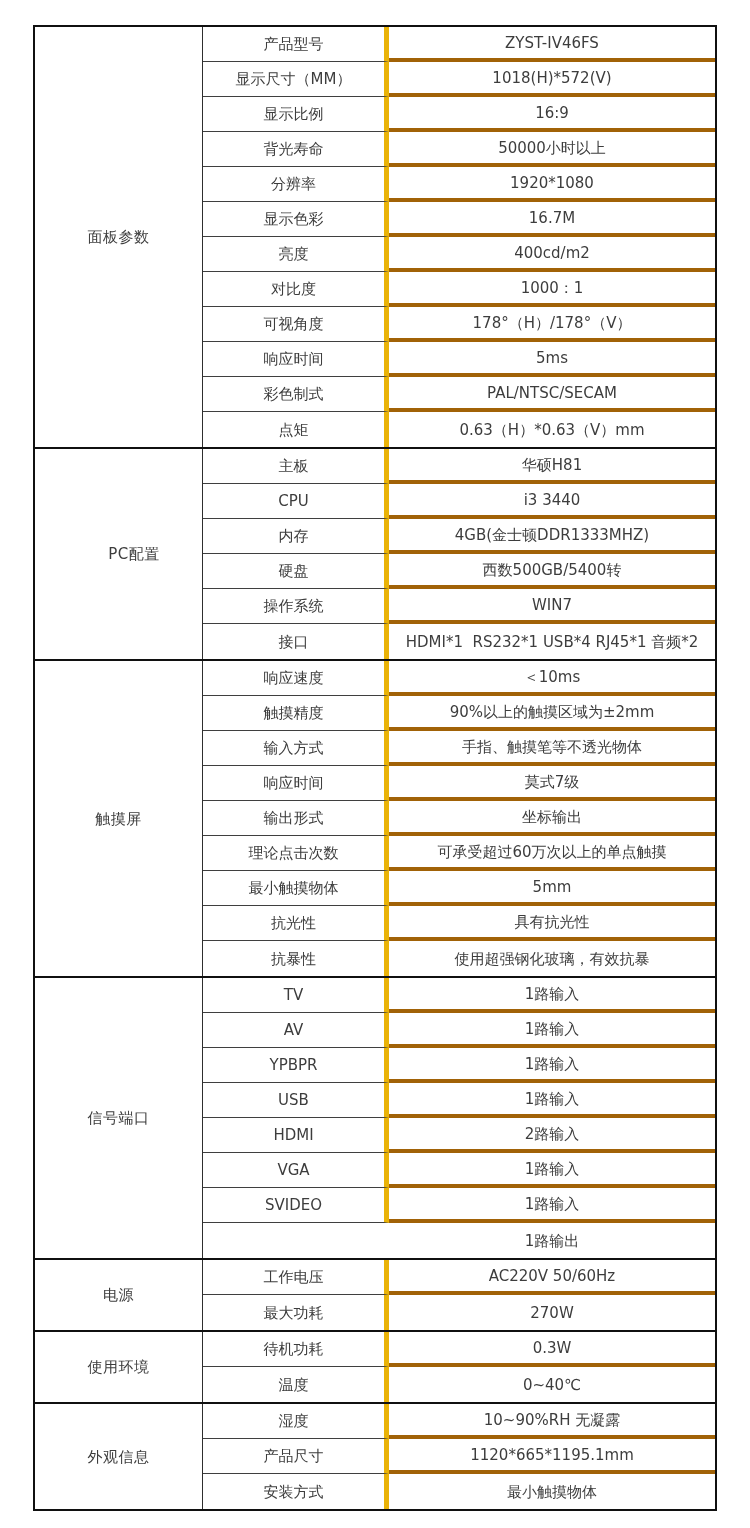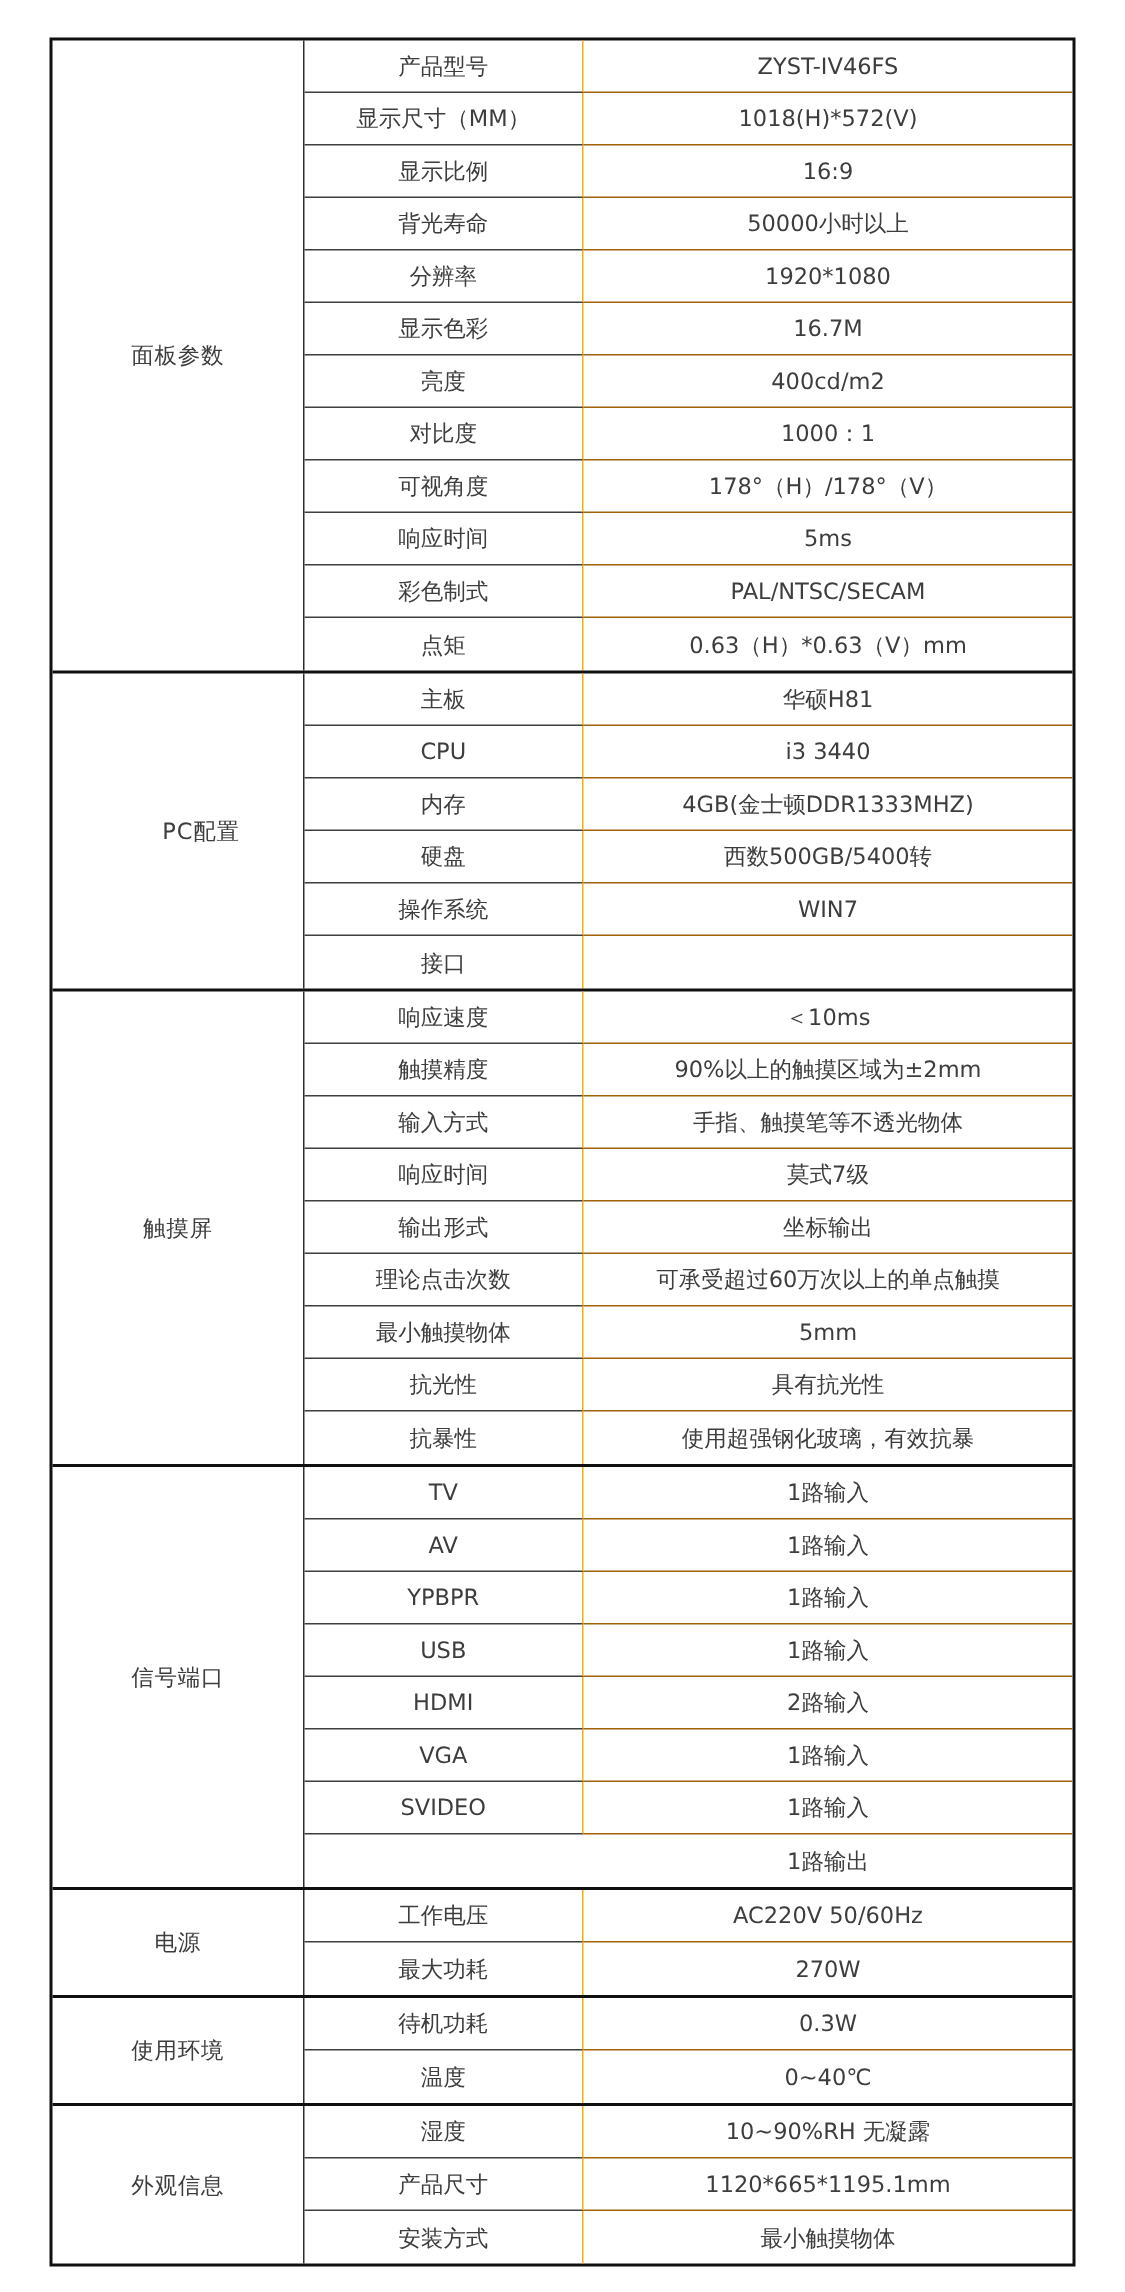--- a/index.html
+++ b/index.html
@@ -45,27 +45,27 @@
     box-sizing: border-box;
     white-space: pre-wrap;
   }
   .cell.category {
     grid-column: 1;
     border-right: 1px solid #2e2e2e;
     letter-spacing: 0.5px;
   }
   .cell.param {
     grid-column: 2;
-    border-right: 1px solid #eab308;
+    border-right: 5px solid #eab308;
     border-bottom: 1px solid #3f3f3f;
     text-align: center;
   }
   .cell.value {
     grid-column: 3;
-    border-bottom: 1px solid #a16207;
+    border-bottom: 4px solid #a16207;
   }
   .cell.param.last,
   .cell.value.last {
     border-bottom: none;
   }
 </style>
 </head>
 <body>
 
 <div class="page">
@@ -103,20 +103,21 @@
         <div class="cell value" style="grid-row: 1;">华硕H81</div>
         <div class="cell param" style="grid-row: 2;">CPU</div>
         <div class="cell value" style="grid-row: 2;">i3 3440</div>
         <div class="cell param" style="grid-row: 3;">内存</div>
         <div class="cell value" style="grid-row: 3;">4GB(金士顿DDR1333MHZ)</div>
         <div class="cell param" style="grid-row: 4;">硬盘</div>
         <div class="cell value" style="grid-row: 4;">西数500GB/5400转</div>
         <div class="cell param" style="grid-row: 5;">操作系统</div>
         <div class="cell value" style="grid-row: 5;">WIN7</div>
         <div class="cell param last" style="grid-row: 6;">接口</div>
+        <div class="cell value last" style="grid-row: 6;">HDMI*1  RS232*1 USB*4 RJ45*1 音频*2</div>
       </div>
       <div class="section section-sep">
         <div class="cell category" style="grid-row: 1 / span 9;">触摸屏</div>
         <div class="cell param" style="grid-row: 1;">响应速度</div>
         <div class="cell value" style="grid-row: 1; text-align: center;">＜10ms</div>
         <div class="cell param" style="grid-row: 2;">触摸精度</div>
         <div class="cell value" style="grid-row: 2;">90%以上的触摸区域为±2mm</div>
         <div class="cell param" style="grid-row: 3;">输入方式</div>
         <div class="cell value" style="grid-row: 3;">手指、触摸笔等不透光物体</div>
         <div class="cell param" style="grid-row: 4;">响应时间</div>

